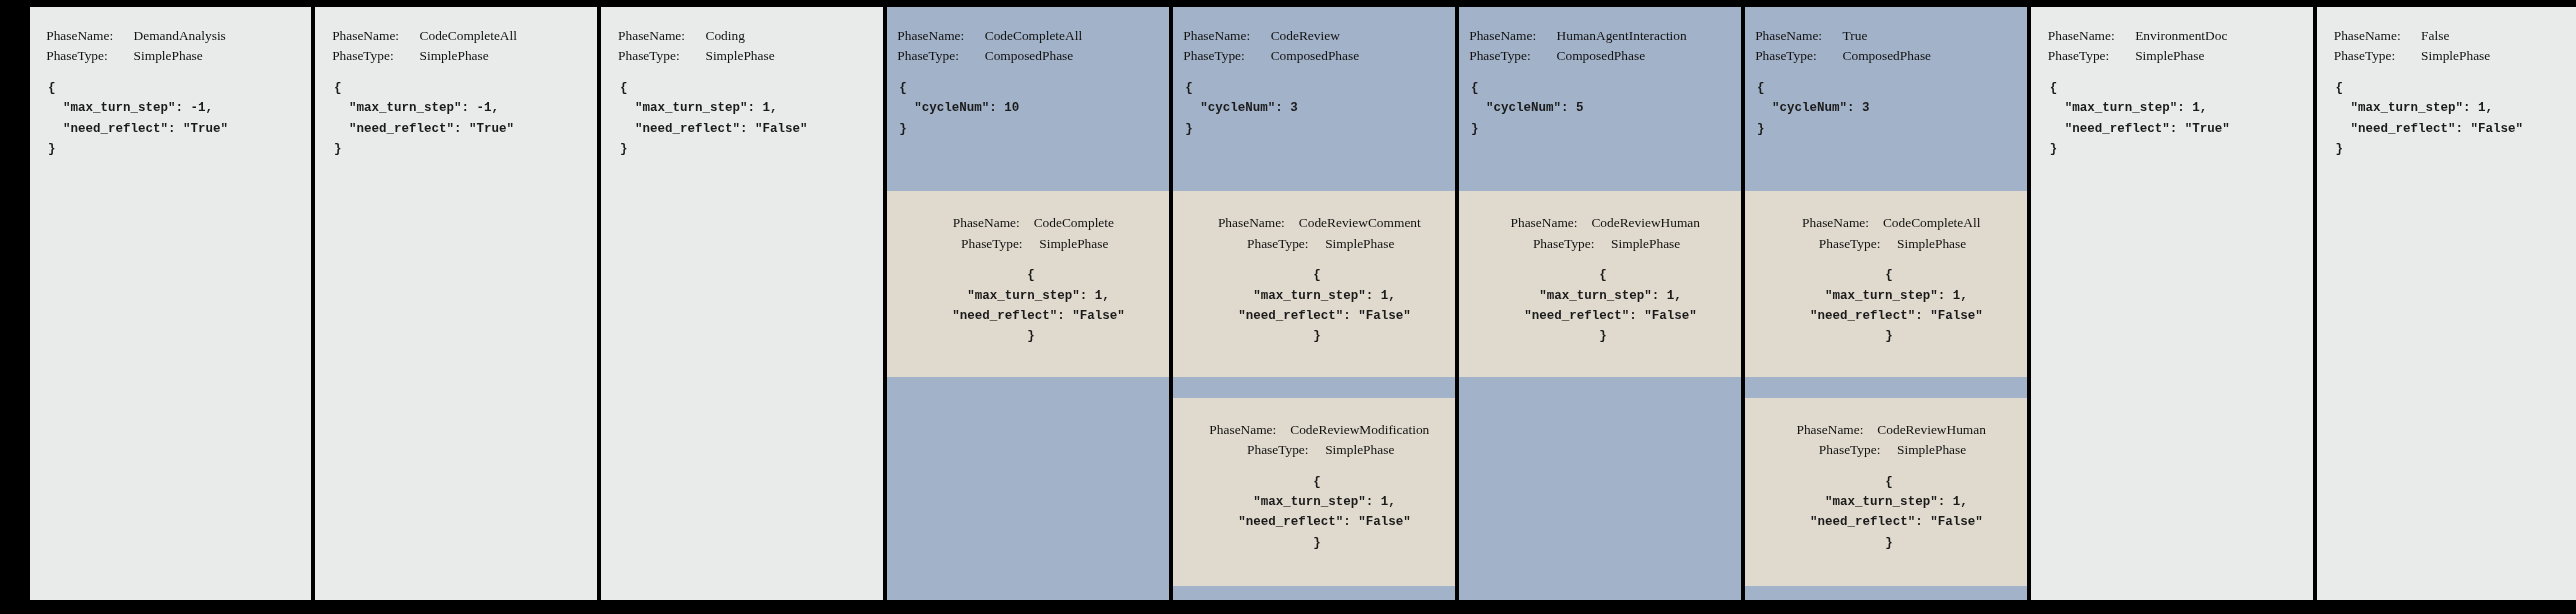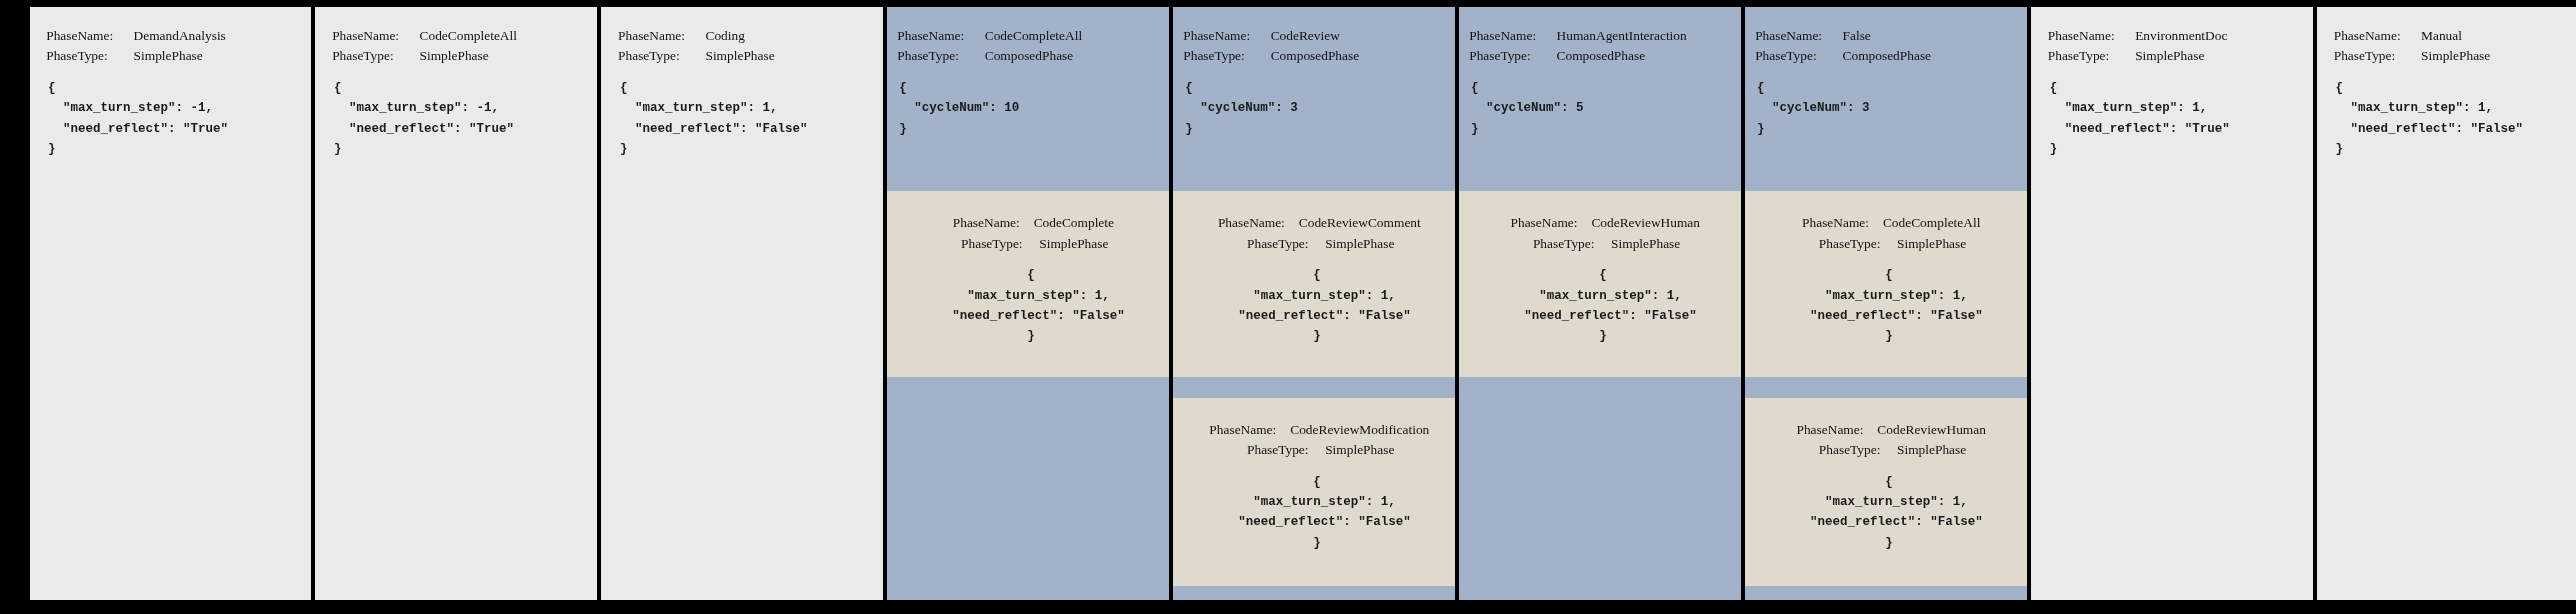--- a/index.html
+++ b/index.html
@@ -162,21 +162,21 @@
       <pre class="cfg">{
   "max_turn_step": 1,
   "need_reflect": "False"
 }</pre>
     </div>
     <div class="fill"></div>
   </div>
 
   <div class="col composed">
     <div class="phase-head">
-      <div class="kv"><span class="k">PhaseName:</span><span class="v">False</span></div>
+      <div class="kv"><span class="k">PhaseName:</span><span class="v">True</span></div>
       <div class="kv"><span class="k">PhaseType:</span><span class="v">ComposedPhase</span></div>
       <pre class="cfg">{
   "cycleNum": 3
 }</pre>
     </div>
     <div class="subcard first">
       <div class="kv"><span class="k">PhaseName:</span><span class="v">CodeCompleteAll</span></div>
       <div class="kv"><span class="k">PhaseType:</span><span class="v">SimplePhase</span></div>
       <pre class="cfg">{
   "max_turn_step": 1,
@@ -201,21 +201,21 @@
       <div class="kv"><span class="k">PhaseType:</span><span class="v">SimplePhase</span></div>
       <pre class="cfg">{
   "max_turn_step": 1,
   "need_reflect": "True"
 }</pre>
     </div>
   </div>
 
   <div class="col simple">
     <div class="phase-head">
-      <div class="kv"><span class="k">PhaseName:</span><span class="v">Manual</span></div>
+      <div class="kv"><span class="k">PhaseName:</span><span class="v">False</span></div>
       <div class="kv"><span class="k">PhaseType:</span><span class="v">SimplePhase</span></div>
       <pre class="cfg">{
   "max_turn_step": 1,
   "need_reflect": "False"
 }</pre>
     </div>
   </div>
 
 </div>
 

